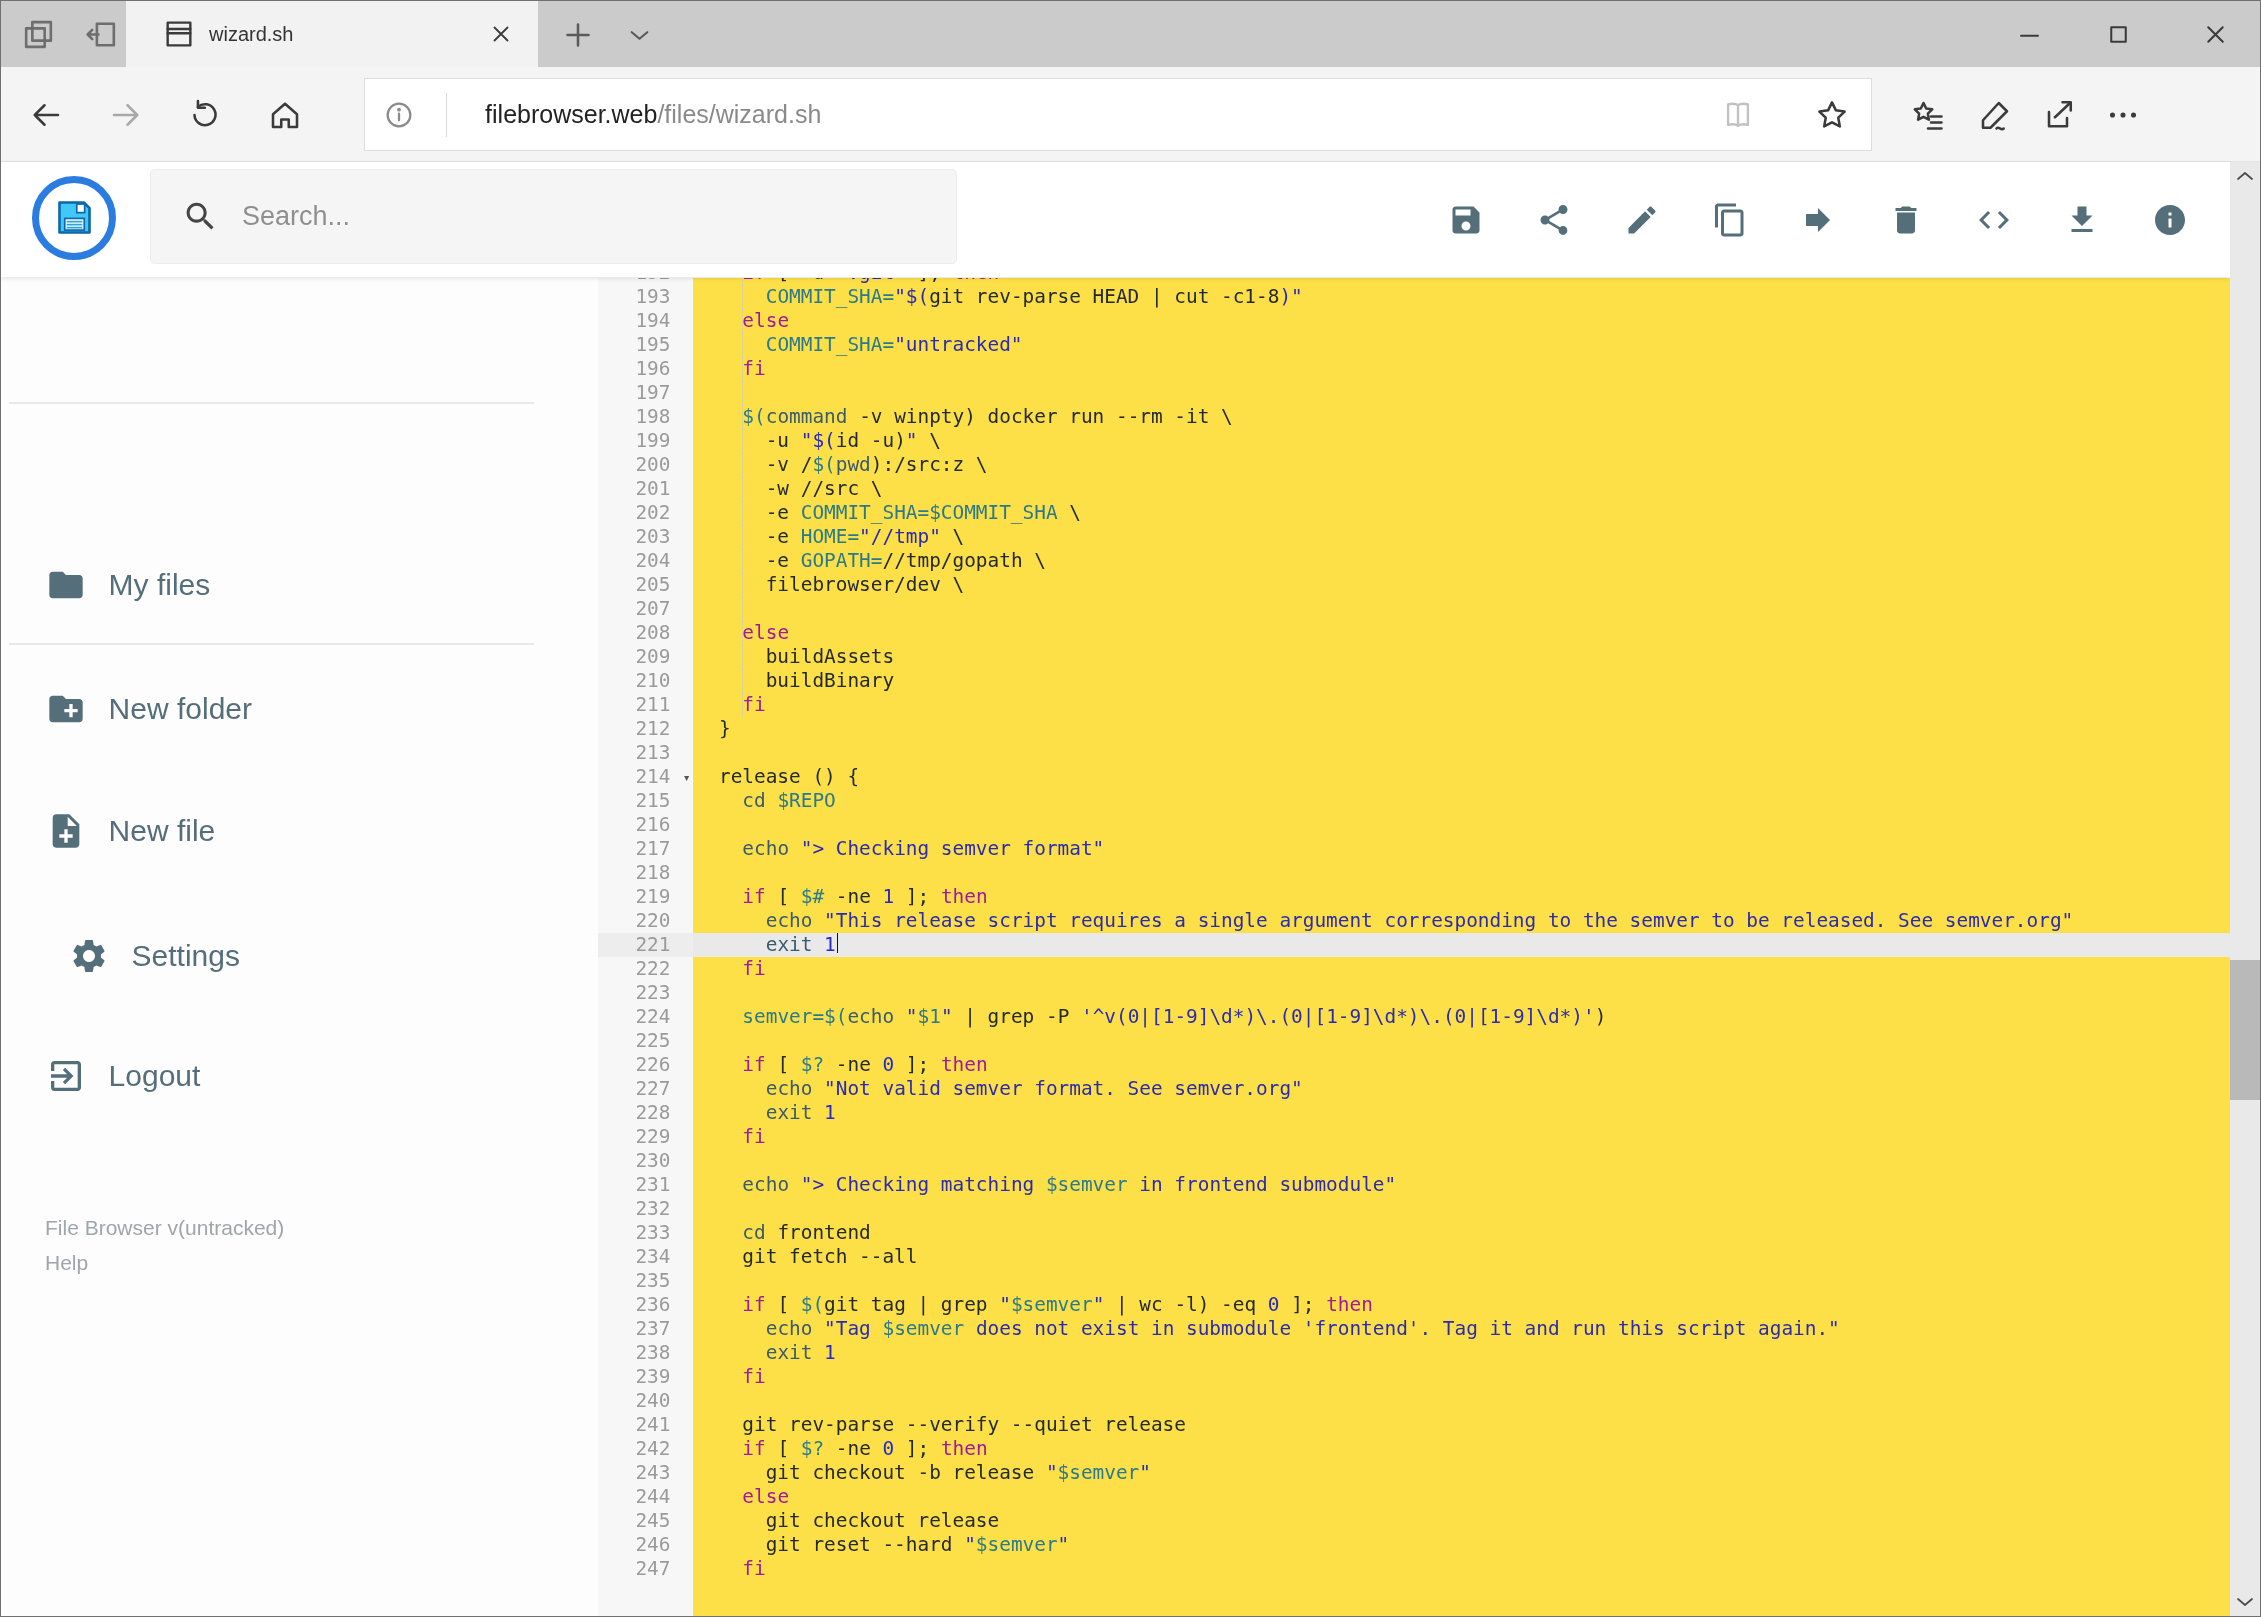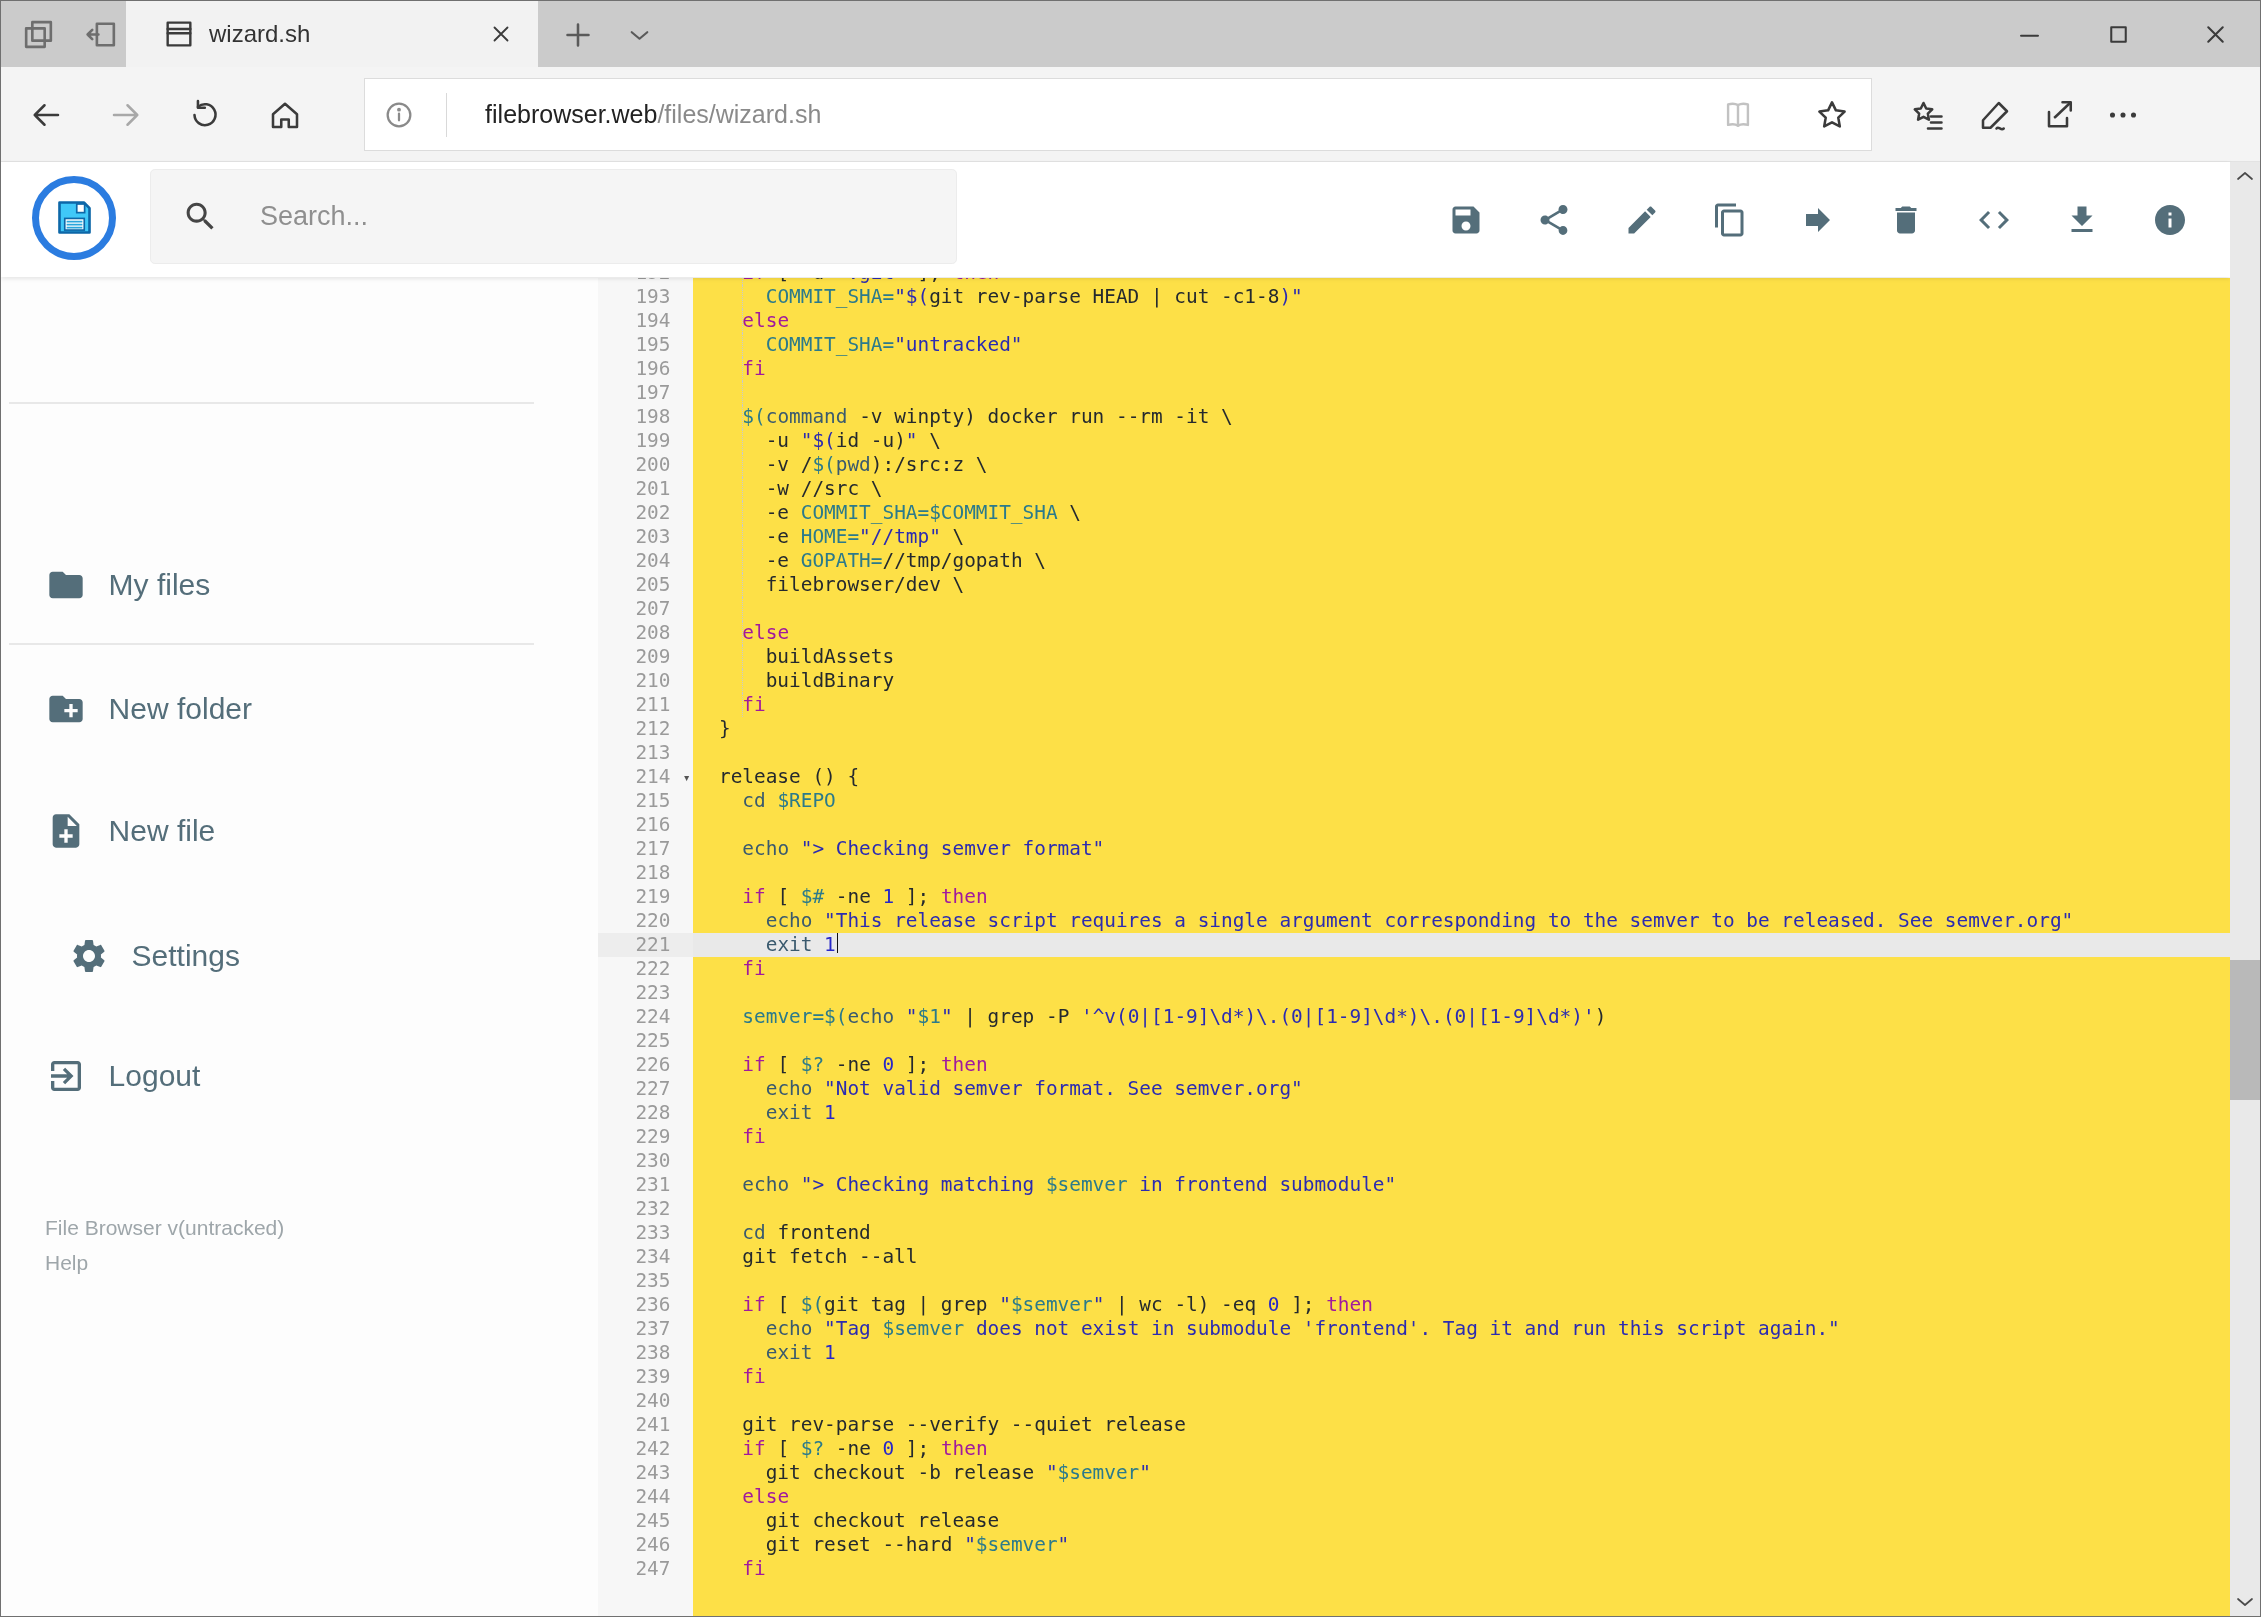--- a/index.html
+++ b/index.html
@@ -10,21 +10,21 @@
     border:0.8px solid #707070;
   }
   svg { display:block; }
   .stroke { fill:none; stroke:#3b3b3b; stroke-width:1.7; stroke-linecap:round; stroke-linejoin:round; }
 
   
   .titlebar { position:absolute; left:0; top:0; width:100%; height:66px; background:#cbcbcb; }
   .tb-icon { position:absolute; top:14.5px; width:37px; height:37px; }
   .tab { position:absolute; left:125px; top:0; width:412px; height:66px; background:#f2f2f2;
          display:flex; align-items:center; }
-  .tab-title { font-size:24px; color:#333; margin-left:13px; flex:1; }
+  .tab-title { font-size:20px; color:#333; margin-left:13px; flex:1; }
   .win-btn { position:absolute; top:11.3px; width:44px; height:44px; display:flex; align-items:center; justify-content:center; }
 
   
   .navbar { position:absolute; left:0; top:66px; width:100%; height:95px; background:#f4f4f4;
             border-bottom:0.8px solid #e3e3e3; }
   .nav-icon { position:absolute; top:30px; width:36px; height:36px; }
   .addressbar { position:absolute; left:363px; top:11.3px; width:1508px; height:73px; background:#fff;
                 border:0.8px solid #dcdcdc; display:flex; align-items:center;gap:20px; }
   .addr-sep { width:0.8px; height:44px; background:#d9d9d9; margin:0 18px 0 11.3px; }
   .url { font-size:25px; color:#222; white-space:nowrap; }
@@ -32,21 +32,21 @@
 
   
   .appheader { position:absolute; left:0; top:161px; right:30px; height:115px; background:#fff;
                box-shadow:0 2.4px 4.8px rgba(0,0,0,.13); z-index:5; }
   .logo { position:absolute; left:31px; top:13.7px; width:84px; height:84px; border-radius:50%;
           border:7.3px solid #2b7ce0; background:#fff; display:flex; align-items:center; justify-content:center; }
   .searchbox { position:absolute; left:149px; top:6.5px; width:807px; height:95px; background:#f5f5f5;
                border:0.8px solid #ececec; border-radius:4.8px; display:flex; align-items:center; }
   .searchbox svg { margin-left:31px; }
   .searchbox input { border:none; outline:none; background:transparent; font-size:27px;
-                     font-family:"Liberation Sans",sans-serif; color:#444; margin-left:39px; width:662px; }
+                     font-family:"Liberation Sans",sans-serif; color:#444; margin-left:21px; width:662px; }
   .searchbox input::placeholder { color:#8f8f8f; }
   .app-toolbar { position:absolute; right:42px; top:0; height:115px; display:flex; align-items:center; gap:52px; }
   .tool-btn { width:36px; height:36px; }
 
   
   .sidebar { position:absolute; left:0; top:277px; width:597px; bottom:0; background:#fdfdfd; }
   .sb-item { position:absolute; left:0; width:597px; height:69px; display:flex; align-items:center; cursor:pointer; }
   .sb-item svg { margin-left:45px; }
   .sb-label { font-size:30px; color:#546e7a; margin-left:22.6px; }
   .sb-divider { position:absolute; left:8px; width:525px; height:1.6px; background:#e8e8e8; }

